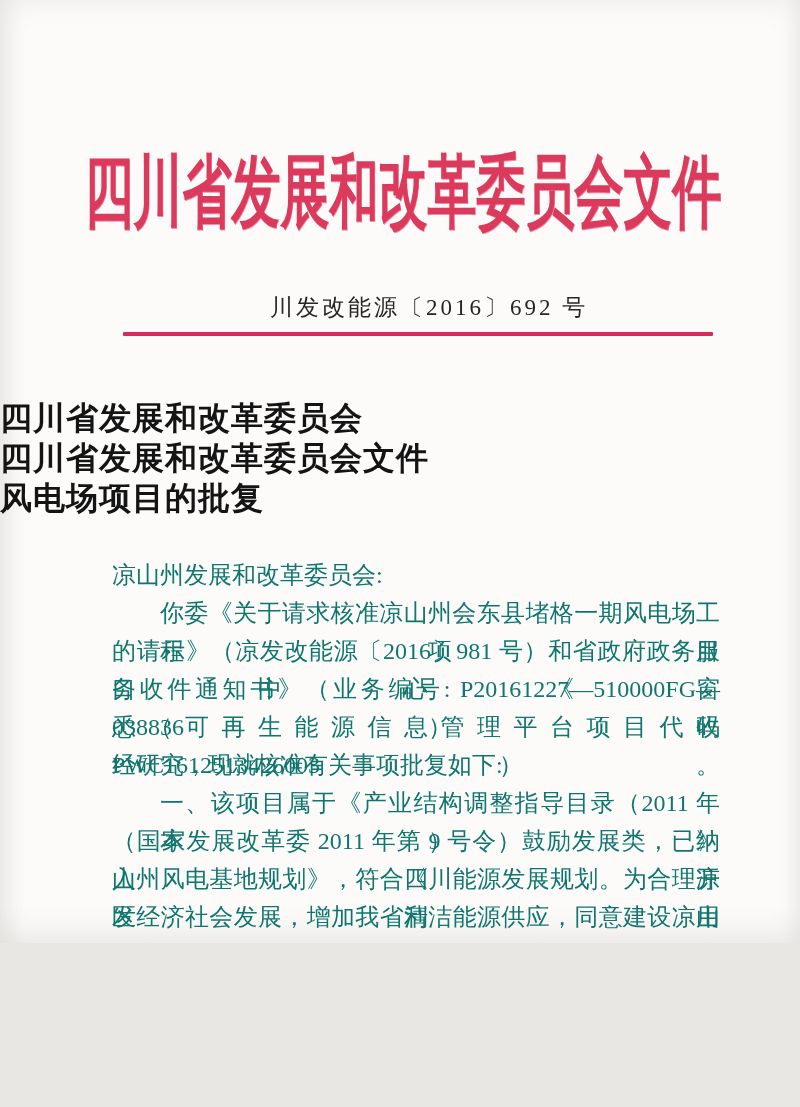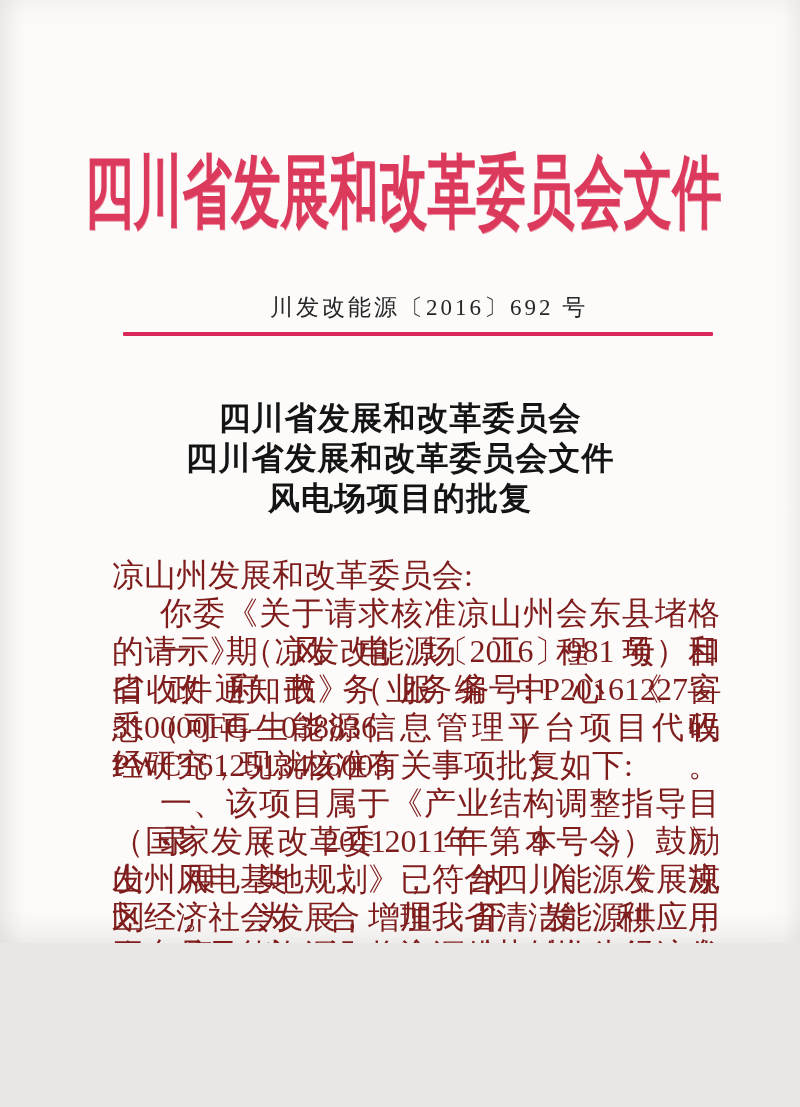--- a/index.html
+++ b/index.html
@@ -66,36 +66,35 @@
     height: 4px;
     background: var(--rule-red, #d8295a);
     border-radius: 1px;
   }
 
   .doc-title {
     position: absolute;
     top: 398px;
     left: 0;
     width: 800px;
-    text-align: center;
     font-size: 32px;
     font-weight: bold;
     line-height: 40px;
     color: #141414;
     letter-spacing: 1px;
   }
 
   .body-text {
     position: absolute;
     top: 556px;
     left: 112px;
     width: 608px;
-    font-size: 32px;
+    font-size: 24px;
     line-height: 38px;
-    color: #7f1d1d;
+    color: #0f766e;
   }
   .body-line {
     height: 38px;
     white-space: nowrap;
   }
   .body-line.just {
     white-space: normal;
     text-align: justify;
     text-align-last: justify;
   }

